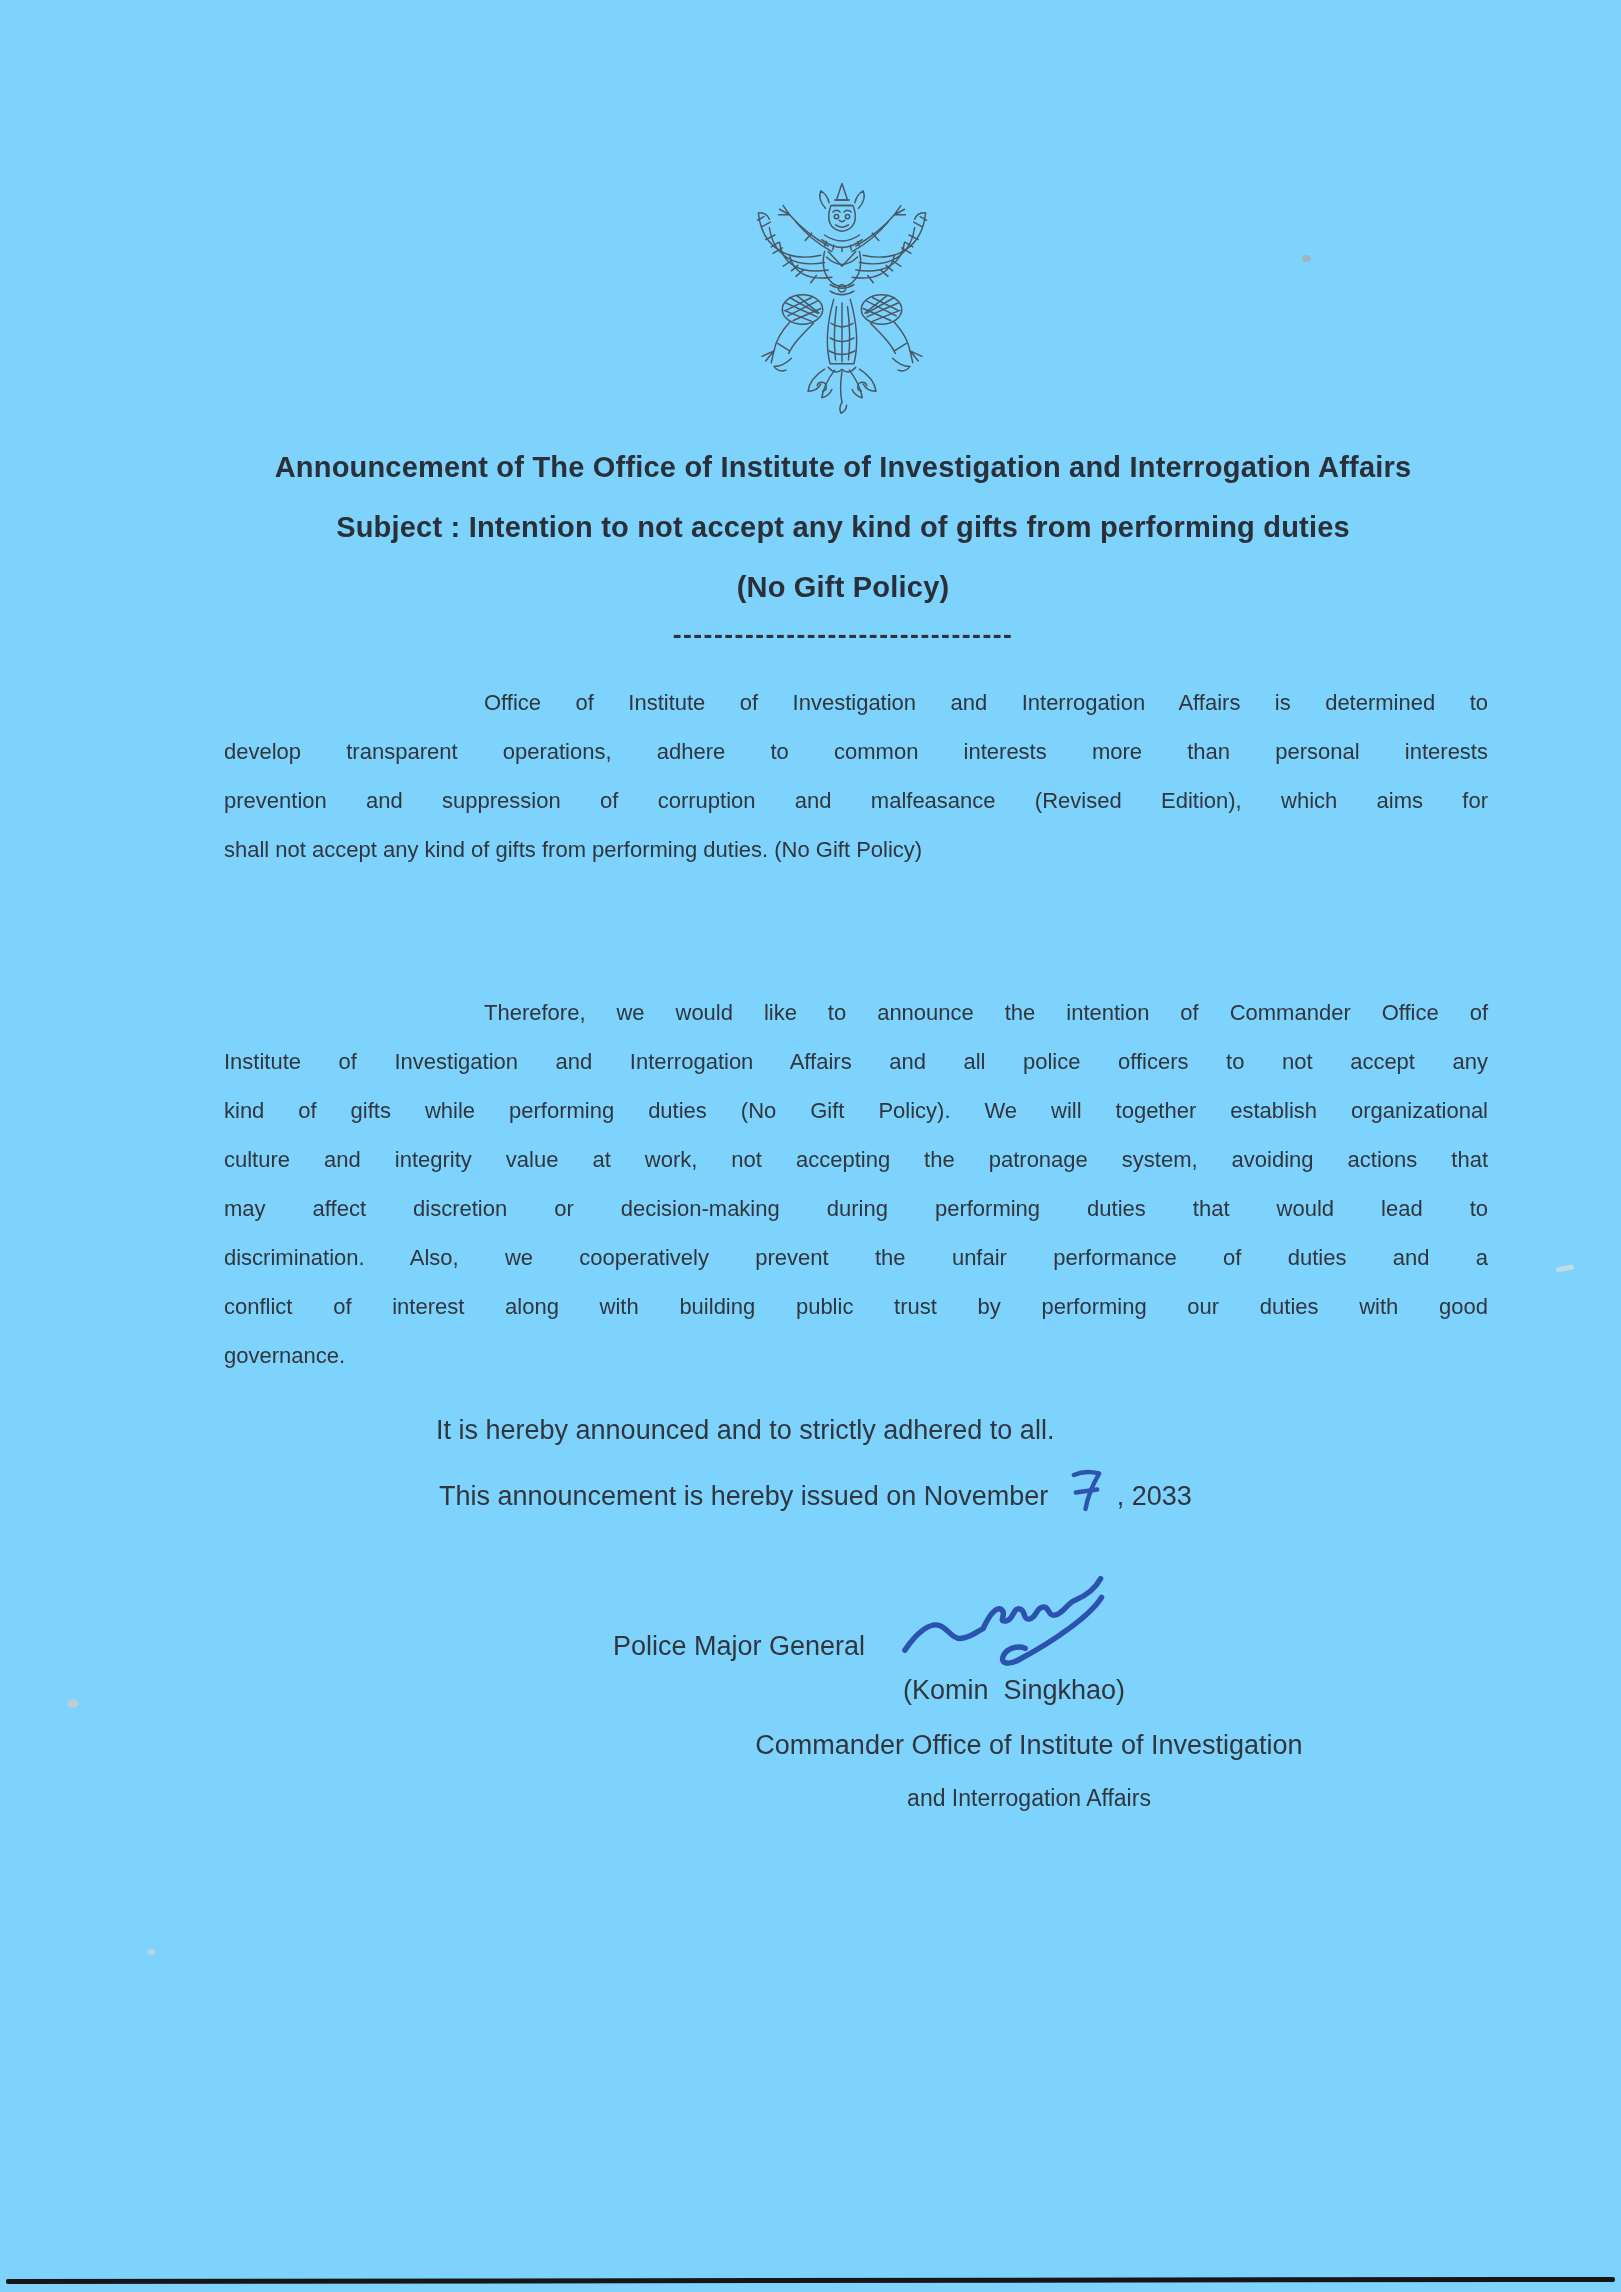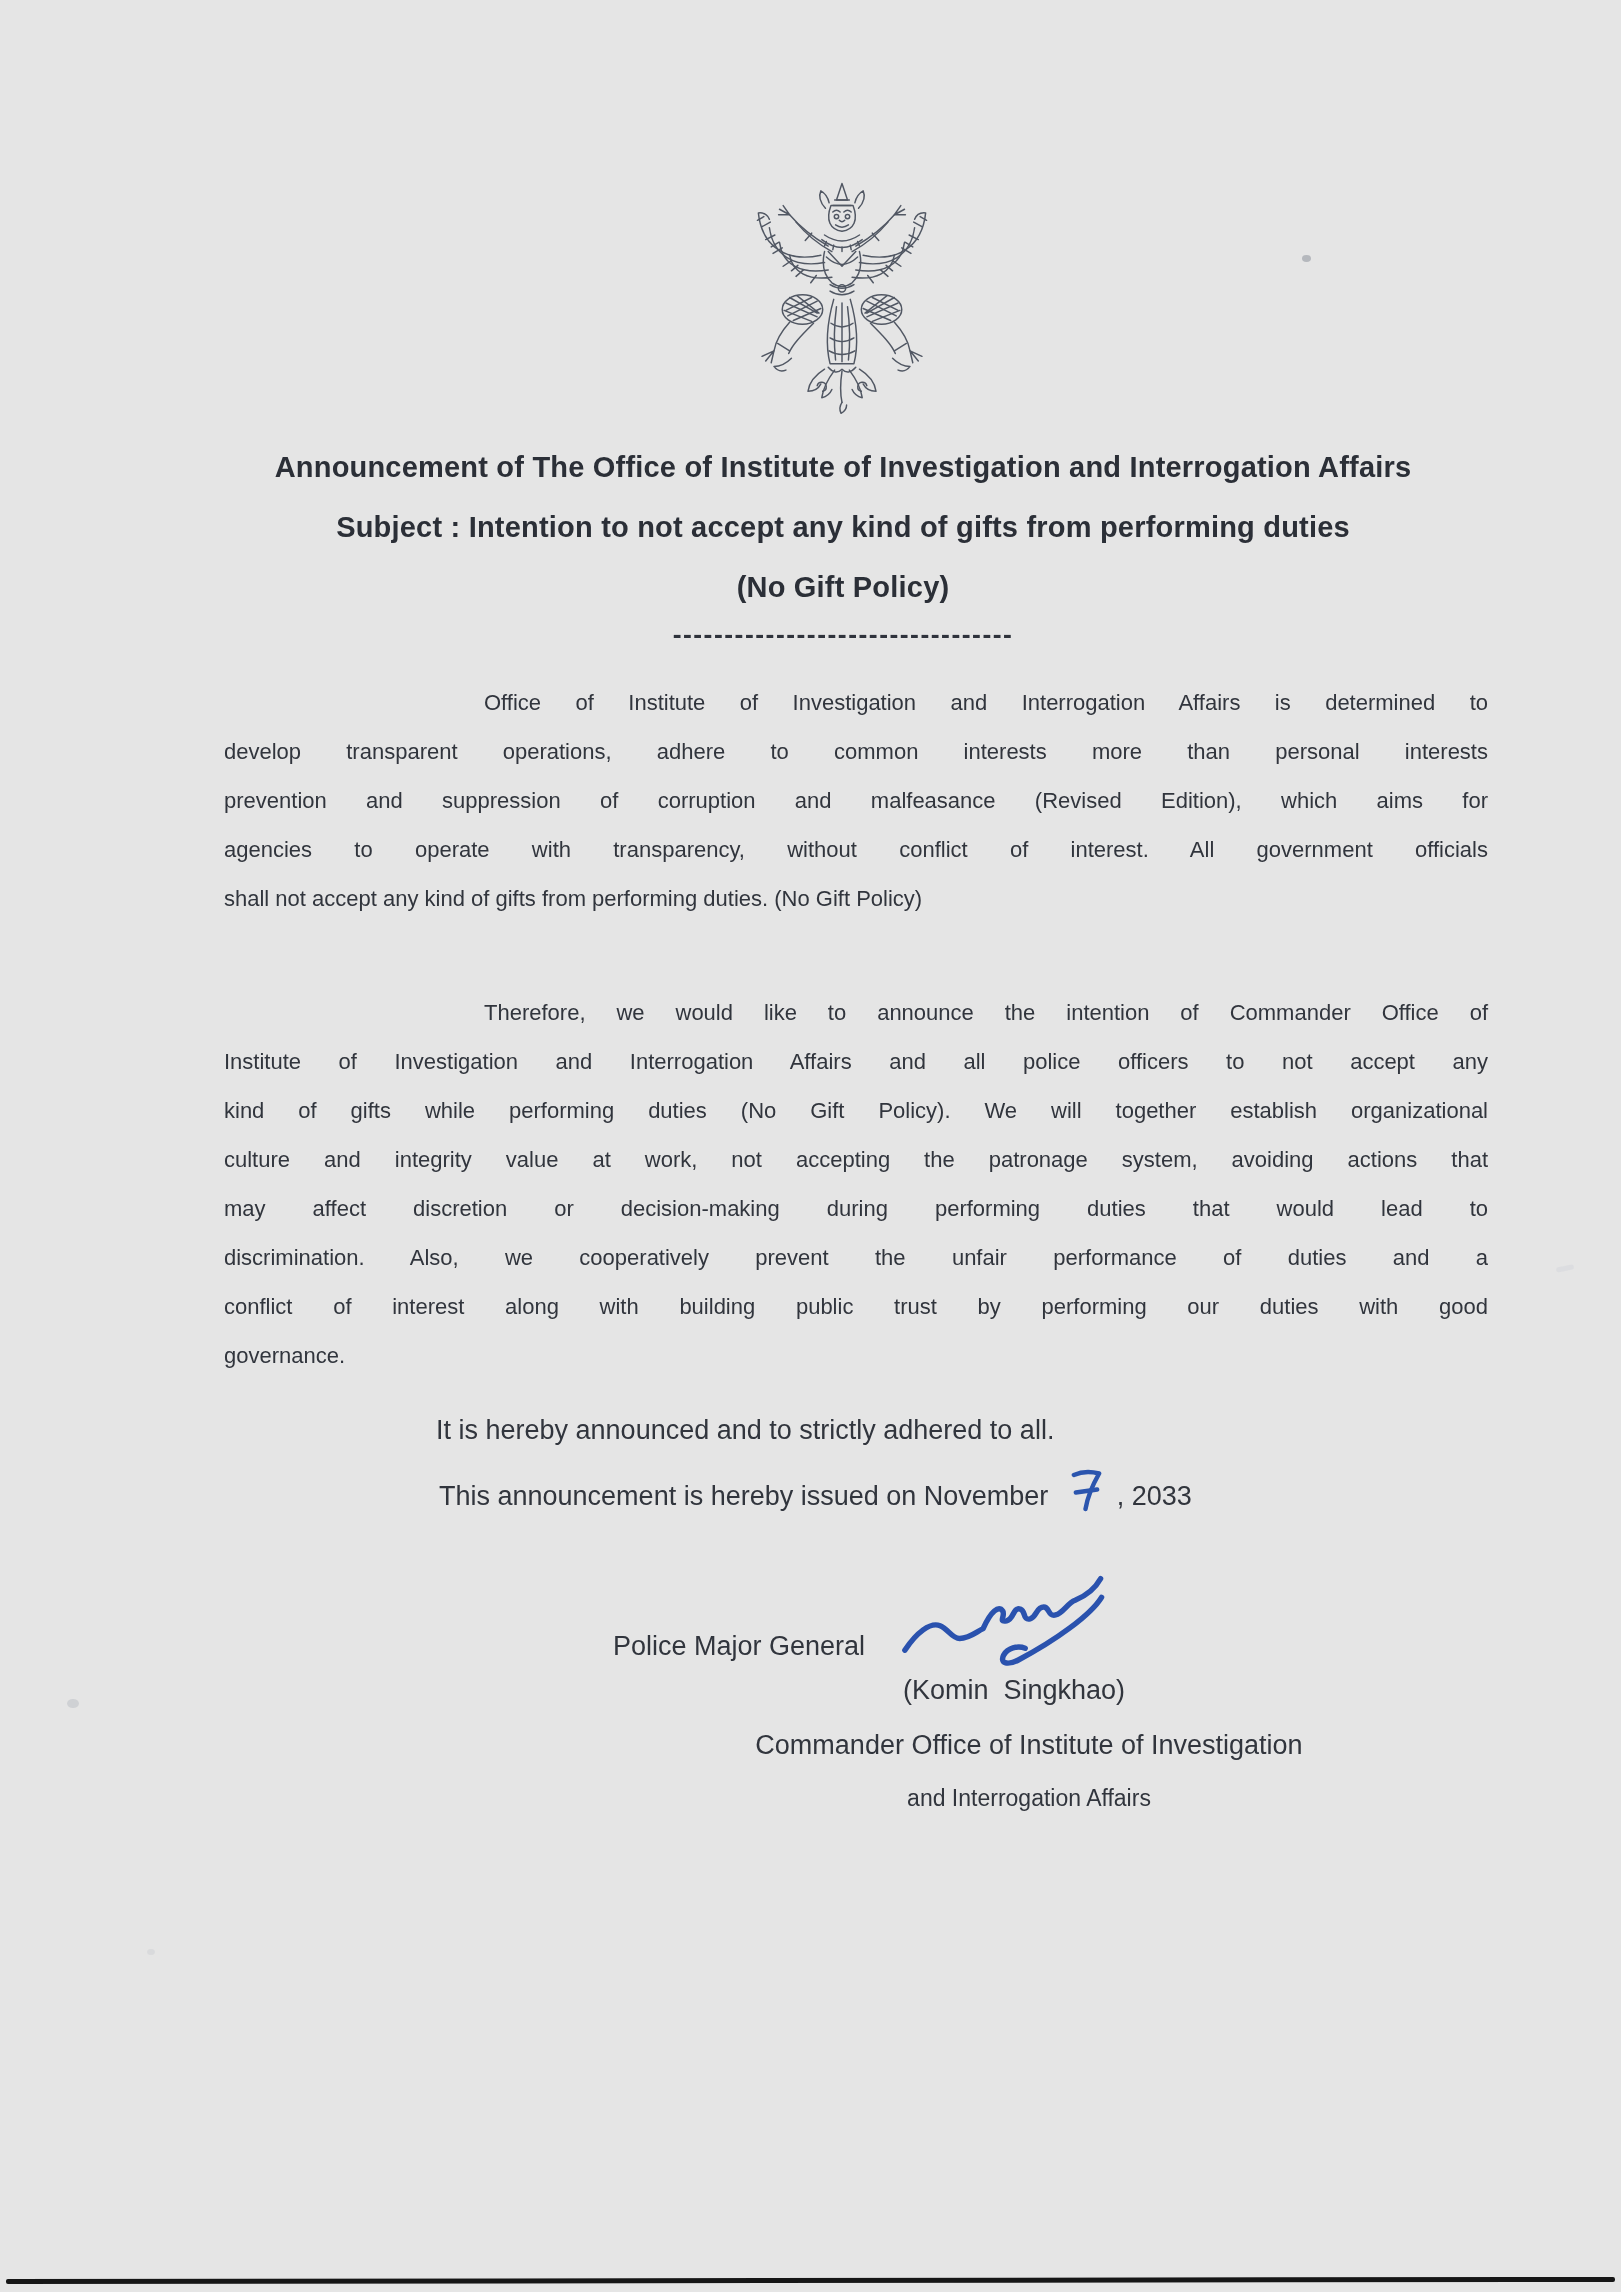--- a/index.html
+++ b/index.html
@@ -1,19 +1,19 @@
 <!DOCTYPE html>
 <html><head>
 <meta charset="utf-8">
 <style>
   html,body{margin:0;padding:0;background:#9a9a9a;}
   .page{
     position:relative;
     width:1621px;height:2293px;
-    background:#e5e5e5;
+    background:#7dd3fc;
     overflow:hidden;
     font-family:"Liberation Sans", sans-serif;
     color:#31353d;
   }
   
   .emblem{position:absolute;left:733px;top:178px;width:218px;height:239px;}
   .emblem svg{width:100%;height:100%;}
   
   .titles{
     position:absolute;left:211px;top:437px;width:1264px;
@@ -132,21 +132,20 @@
     <div class="tline">Announcement of The Office of Institute of Investigation and Interrogation Affairs</div>
     <div class="tline">Subject : Intention to not accept any kind of gifts from performing duties</div>
     <div class="tline">(No Gift Policy)</div>
   </div>
   <div class="divider">---------------------------------</div>
 
   <div class="para para1">
     <div class="jline first">Office of Institute of Investigation and Interrogation Affairs is determined to</div>
     <div class="jline">develop transparent operations, adhere to common interests more than personal interests</div>
     <div class="jline">prevention and suppression of corruption and malfeasance (Revised Edition), which aims for</div>
-    <div class="jline">agencies to operate with transparency, without conflict of interest. All government officials</div>
     <div class="jline last">shall not accept any kind of gifts from performing duties. (No Gift Policy)</div>
   </div>
 
   <div class="para para2">
     <div class="jline first">Therefore, we would like to announce the intention of Commander Office of</div>
     <div class="jline">Institute of Investigation and Interrogation Affairs and all police officers to not accept any</div>
     <div class="jline">kind of gifts while performing duties (No Gift Policy). We will together establish organizational</div>
     <div class="jline">culture and integrity value at work, not accepting the patronage system, avoiding actions that</div>
     <div class="jline">may affect discretion or decision-making during performing duties that would lead to</div>
     <div class="jline">discrimination. Also, we cooperatively prevent the unfair performance of duties and a</div>

